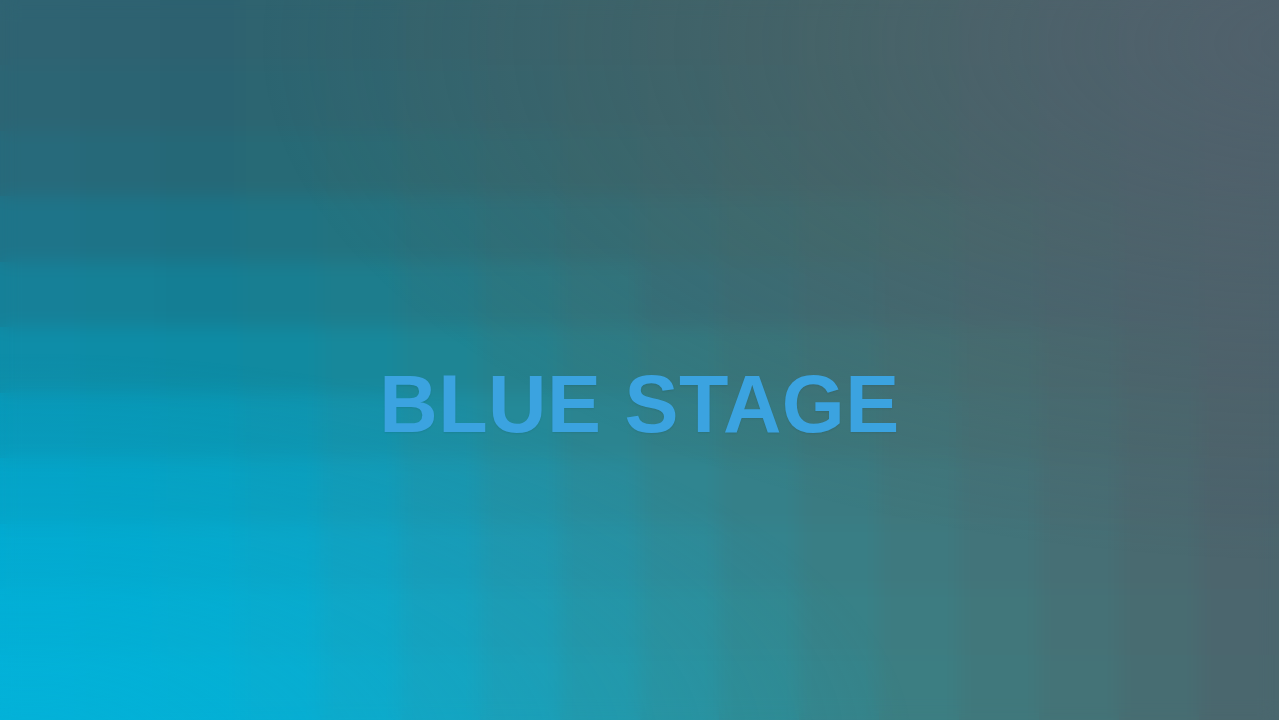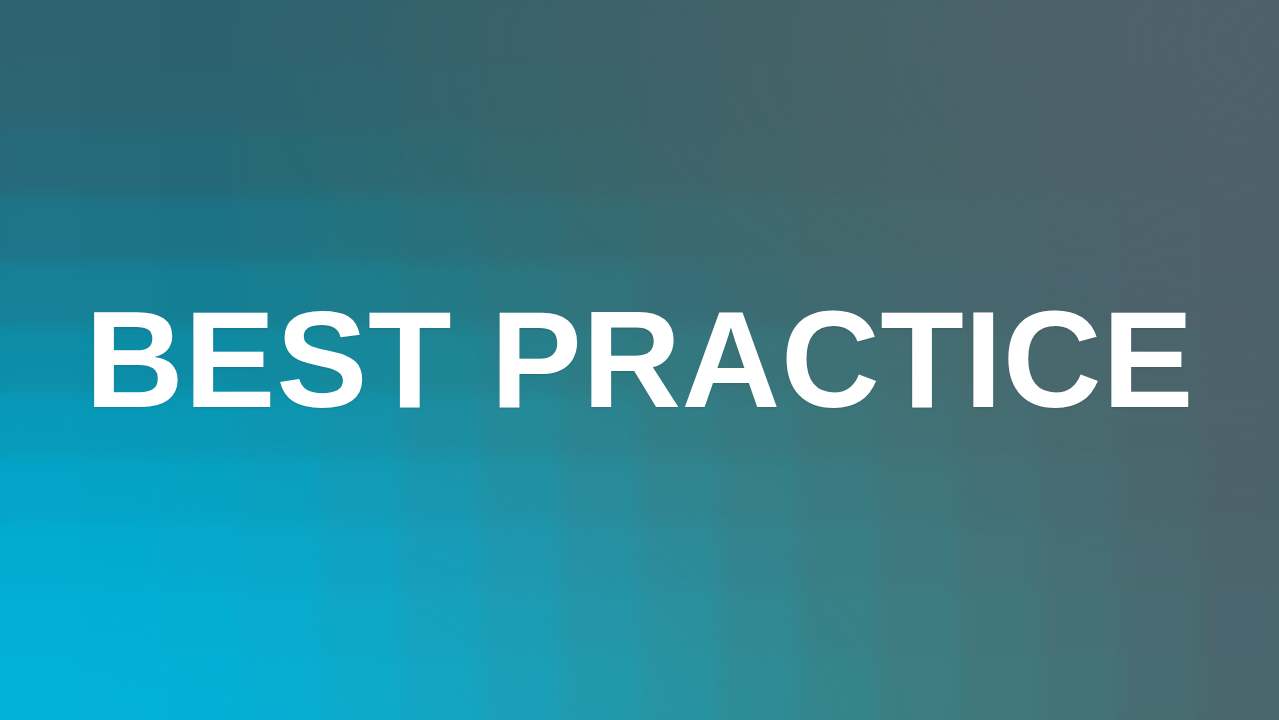--- a/index.html
+++ b/index.html
@@ -276,16 +276,16 @@
       <i style="background: rgb(60, 126, 130);"></i>
       <i style="background: rgb(64, 120, 124);"></i>
       <i style="background: rgb(68, 115, 119);"></i>
       <i style="background: rgb(71, 109, 114);"></i>
       <i style="background: rgb(74, 103, 110);"></i>
     </div>
   <div id="mosaic-blur"></div>
   <div id="wash"></div>
 
   <div id="content">
-    <h1 id="title" style="transform: none; font-size: 136.857px;">BEST PRACTICE</h1>
+    <h2 id="subtitle" style="transform: none; font-size: 80.9415px;">BLUE STAGE</h2>
   </div>
 
 </div>
 
 </body></html>

